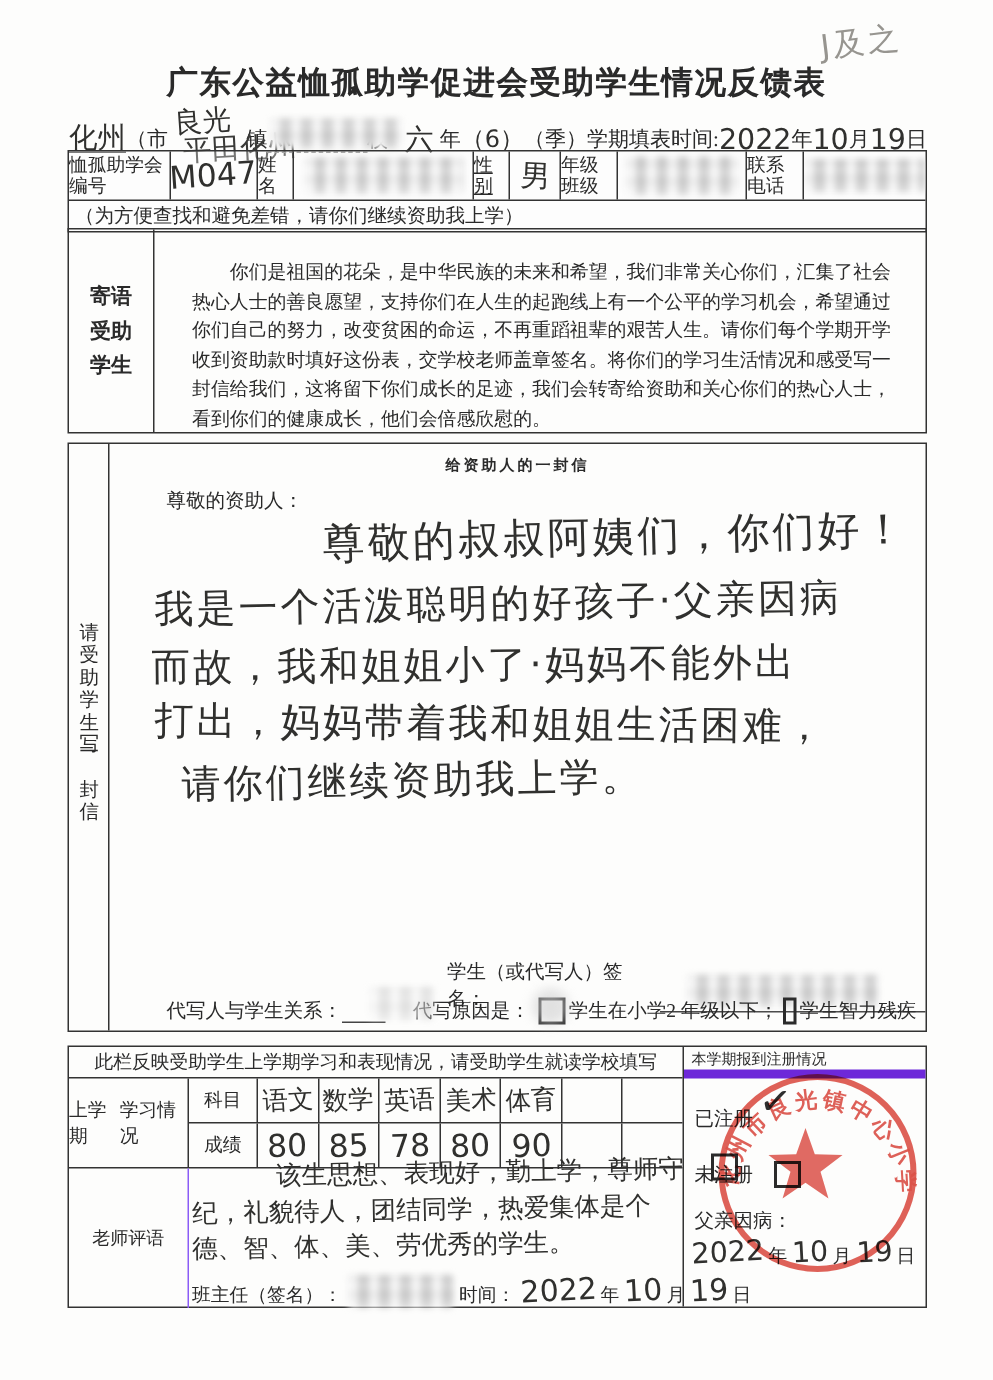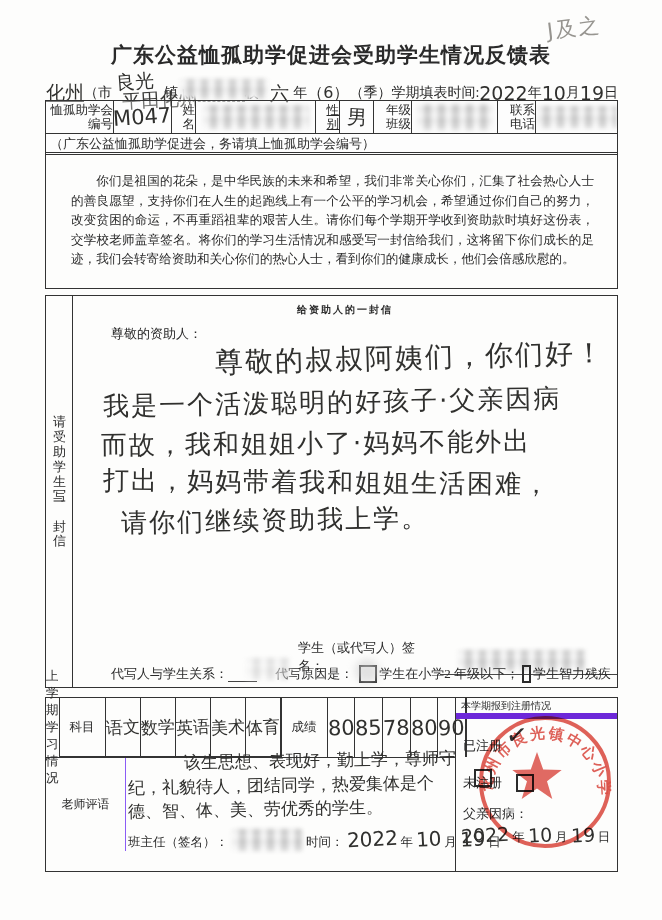--- a/index.html
+++ b/index.html
@@ -23,21 +23,21 @@
   .town-cluster{position:relative;display:inline-block;width:74px;height:22px;}
   .town-big{position:absolute;left:4px;top:-8px;font-size:20px;transform:rotate(-4deg);}
   .town-small{position:absolute;left:10px;top:10px;font-size:11px;transform:rotate(-3deg);color:#3a3a38;}
   .blank-blur{position:relative;display:inline-block;width:94px;height:20px;border-bottom:1px dashed #777;}
   .blank-blur .redact{position:absolute;left:2px;top:-2px;width:88px;height:20px;}
   .spacer{flex:1;}
   
   .info-table{position:absolute;left:45px;top:100px;width:573px;border:1px solid #333;box-sizing:border-box;background:rgba(255,255,255,.3);}
   .info-row{display:flex;height:32px;}
   .info-cell{border-right:1px solid #333;box-sizing:border-box;display:flex;align-items:center;justify-content:center;
-             text-align:right;font-size:12.5px;line-height:1.15;overflow:hidden;position:relative;}
+             text-align:left;font-size:12.5px;line-height:1.15;overflow:hidden;position:relative;}
   .info-cell:last-child{border-right:none;}
   .note-row{border-top:1px solid #333;height:20px;display:flex;align-items:center;padding-left:4px;font-size:13px;}
   .hw-id{font-size:21px;transform:rotate(-4deg);}
   .hw-gender{font-size:20px;transform:rotate(3deg);}
   
   .message-box{position:absolute;left:45px;top:152px;width:573px;height:137px;border:1px solid #333;box-sizing:border-box;display:flex;}
   .message-label{width:57px;border-right:1px solid #333;box-sizing:border-box;display:flex;flex-direction:column;
                  align-items:center;justify-content:center;gap:5px;font-size:14px;font-weight:600;}
   .message-body{flex:1;padding:5px 9px 2px 11px;font-size:12.6px;line-height:19.5px;text-align:justify;}
   .message-body .para{text-indent:2em;margin:14px;}
@@ -62,23 +62,23 @@
   .letter-relation-row{position:absolute;left:38px;bottom:4px;right:6px;font-size:13px;display:flex;align-items:center;white-space:nowrap;}
   .relation-blank{position:relative;display:inline-block;width:86px;border-bottom:1px solid #444;height:15px;margin-right:18px;}
   .relation-blank .redact{position:absolute;left:18px;top:-8px;width:44px;height:22px;opacity:.55;}
   .reason-cbx-wrap{position:relative;display:inline-block;margin:0 2px 0 6px;}
   .smudge{position:absolute;left:-4px;top:-6px;width:24px;height:24px;background:#cfcfcf;border-radius:50%;filter:blur(4px);opacity:.6;}
   
   .bottom-table{position:absolute;left:45px;top:697px;width:573px;height:175px;border:1px solid #333;box-sizing:border-box;}
   .bt-left{position:absolute;left:0;top:0;bottom:0;width:410px;border-right:1px solid #333;box-sizing:border-box;}
   .bt-header{height:21px;border-bottom:1px solid #333;box-sizing:border-box;display:flex;align-items:center;justify-content:center;font-size:12.5px;}
   .bt-mid{display:flex;height:60px;border-bottom:1px solid #333;box-sizing:border-box;}
-  .bt-rowlabel{width:80px;border-right:1px solid #333;box-sizing:border-box;display:flex;flex-direction:column;
+  .bt-rowlabel{width:80px;border-right:1px solid #333;box-sizing:border-box;display:flex;flex-direction:row;
                align-items:center;justify-content:center;font-size:12.5px;line-height:1.35;}
-  .bt-grid{flex:1;display:flex;flex-direction:row;}
+  .bt-grid{flex:1;display:flex;flex-direction:column;}
   .bt-grid-row{display:flex;flex:1;}
   .bt-grid-row:first-child{border-bottom:1px solid #333;box-sizing:border-box;}
   .bt-cell-label{width:46px;border-right:1px solid #333;box-sizing:border-box;display:flex;align-items:center;justify-content:center;font-size:12.5px;}
   .bt-cell{flex:1;border-right:1px solid #333;box-sizing:border-box;display:flex;align-items:center;justify-content:center;overflow:visible;}
   .bt-cell:last-child{border-right:none;}
   .hw-subject{font-size:17px;transform:rotate(-3deg);white-space:nowrap;}
   .hw-score{font-size:21px;transform:rotate(-2deg);}
   .bt-teacher{display:flex;height:93px;}
   .bt-teacher-label{width:80px;border-right:1px solid #8b5cf6;box-sizing:border-box;display:flex;align-items:center;justify-content:center;font-size:12px;}
   .bt-comment{position:relative;flex:1;}
@@ -156,24 +156,29 @@
         </div>
       <div class="info-cell" style="width:38px;font-family:Liberation Serif, serif;">年级班级</div>
       <div class="info-cell" style="width:86px;">
           <span class="redact" style="width:76px;height:26px;"></span>
         </div>
       <div class="info-cell" style="width:38px;">联系电话</div>
       <div class="info-cell" style="flex:1;">
           <span class="redact" style="width:118px;height:22px;"></span>
         </div>
     </div>
-    <div class="note-row">（广东公益恤孤助学促进会，务请填上恤孤助学会编号）</div>
+    <div class="note-row">（为方便查找和避免差错，请你们继续资助我上学）</div>
   </div>
 
   <div class="message-box">
+    <div class="message-label printed">
+      <span>寄语</span>
+      <span>受助</span>
+      <span>学生</span>
+    </div>
     <div class="message-body printed">
       <p class="para">你们是祖国的花朵，是中华民族的未来和希望，我们非常关心你们，汇集了社会热心人士的善良愿望，支持你们在人生的起跑线上有一个公平的学习机会，希望通过你们自己的努力，改变贫困的命运，不再重蹈祖辈的艰苦人生。请你们每个学期开学收到资助款时填好这份表，交学校老师盖章签名。将你们的学习生活情况和感受写一封信给我们，这将留下你们成长的足迹，我们会转寄给资助和关心你们的热心人士，看到你们的健康成长，他们会倍感欣慰的。</p>
     </div>
   </div>
 
   <div class="letter-box">
     <div class="letter-side">
       <span class="letter-side-label printed">请受助学生写一封信</span>
     </div>
     <div class="letter-main">
@@ -203,20 +208,21 @@
         <span>学生在小学2 年级以下；</span>
         <span style="width:10px;"></span>
         <span class="cbx" style="margin-right:2px;"></span>
         <span>学生智力残疾</span>
       </div>
     </div>
   </div>
 
   <div class="bottom-table">
     <div class="bt-left">
+      <div class="bt-header printed">此栏反映受助学生上学期学习和表现情况，请受助学生就读学校填写</div>
       <div class="bt-mid">
         <div class="bt-rowlabel printed">
           <span>上学期</span>
           <span>学习情况</span>
         </div>
         <div class="bt-grid">
           <div class="bt-grid-row">
             <div class="bt-cell-label printed">科目</div>
             <div class="bt-cell">
                 <span class="hw hw-subject">语文</span>

